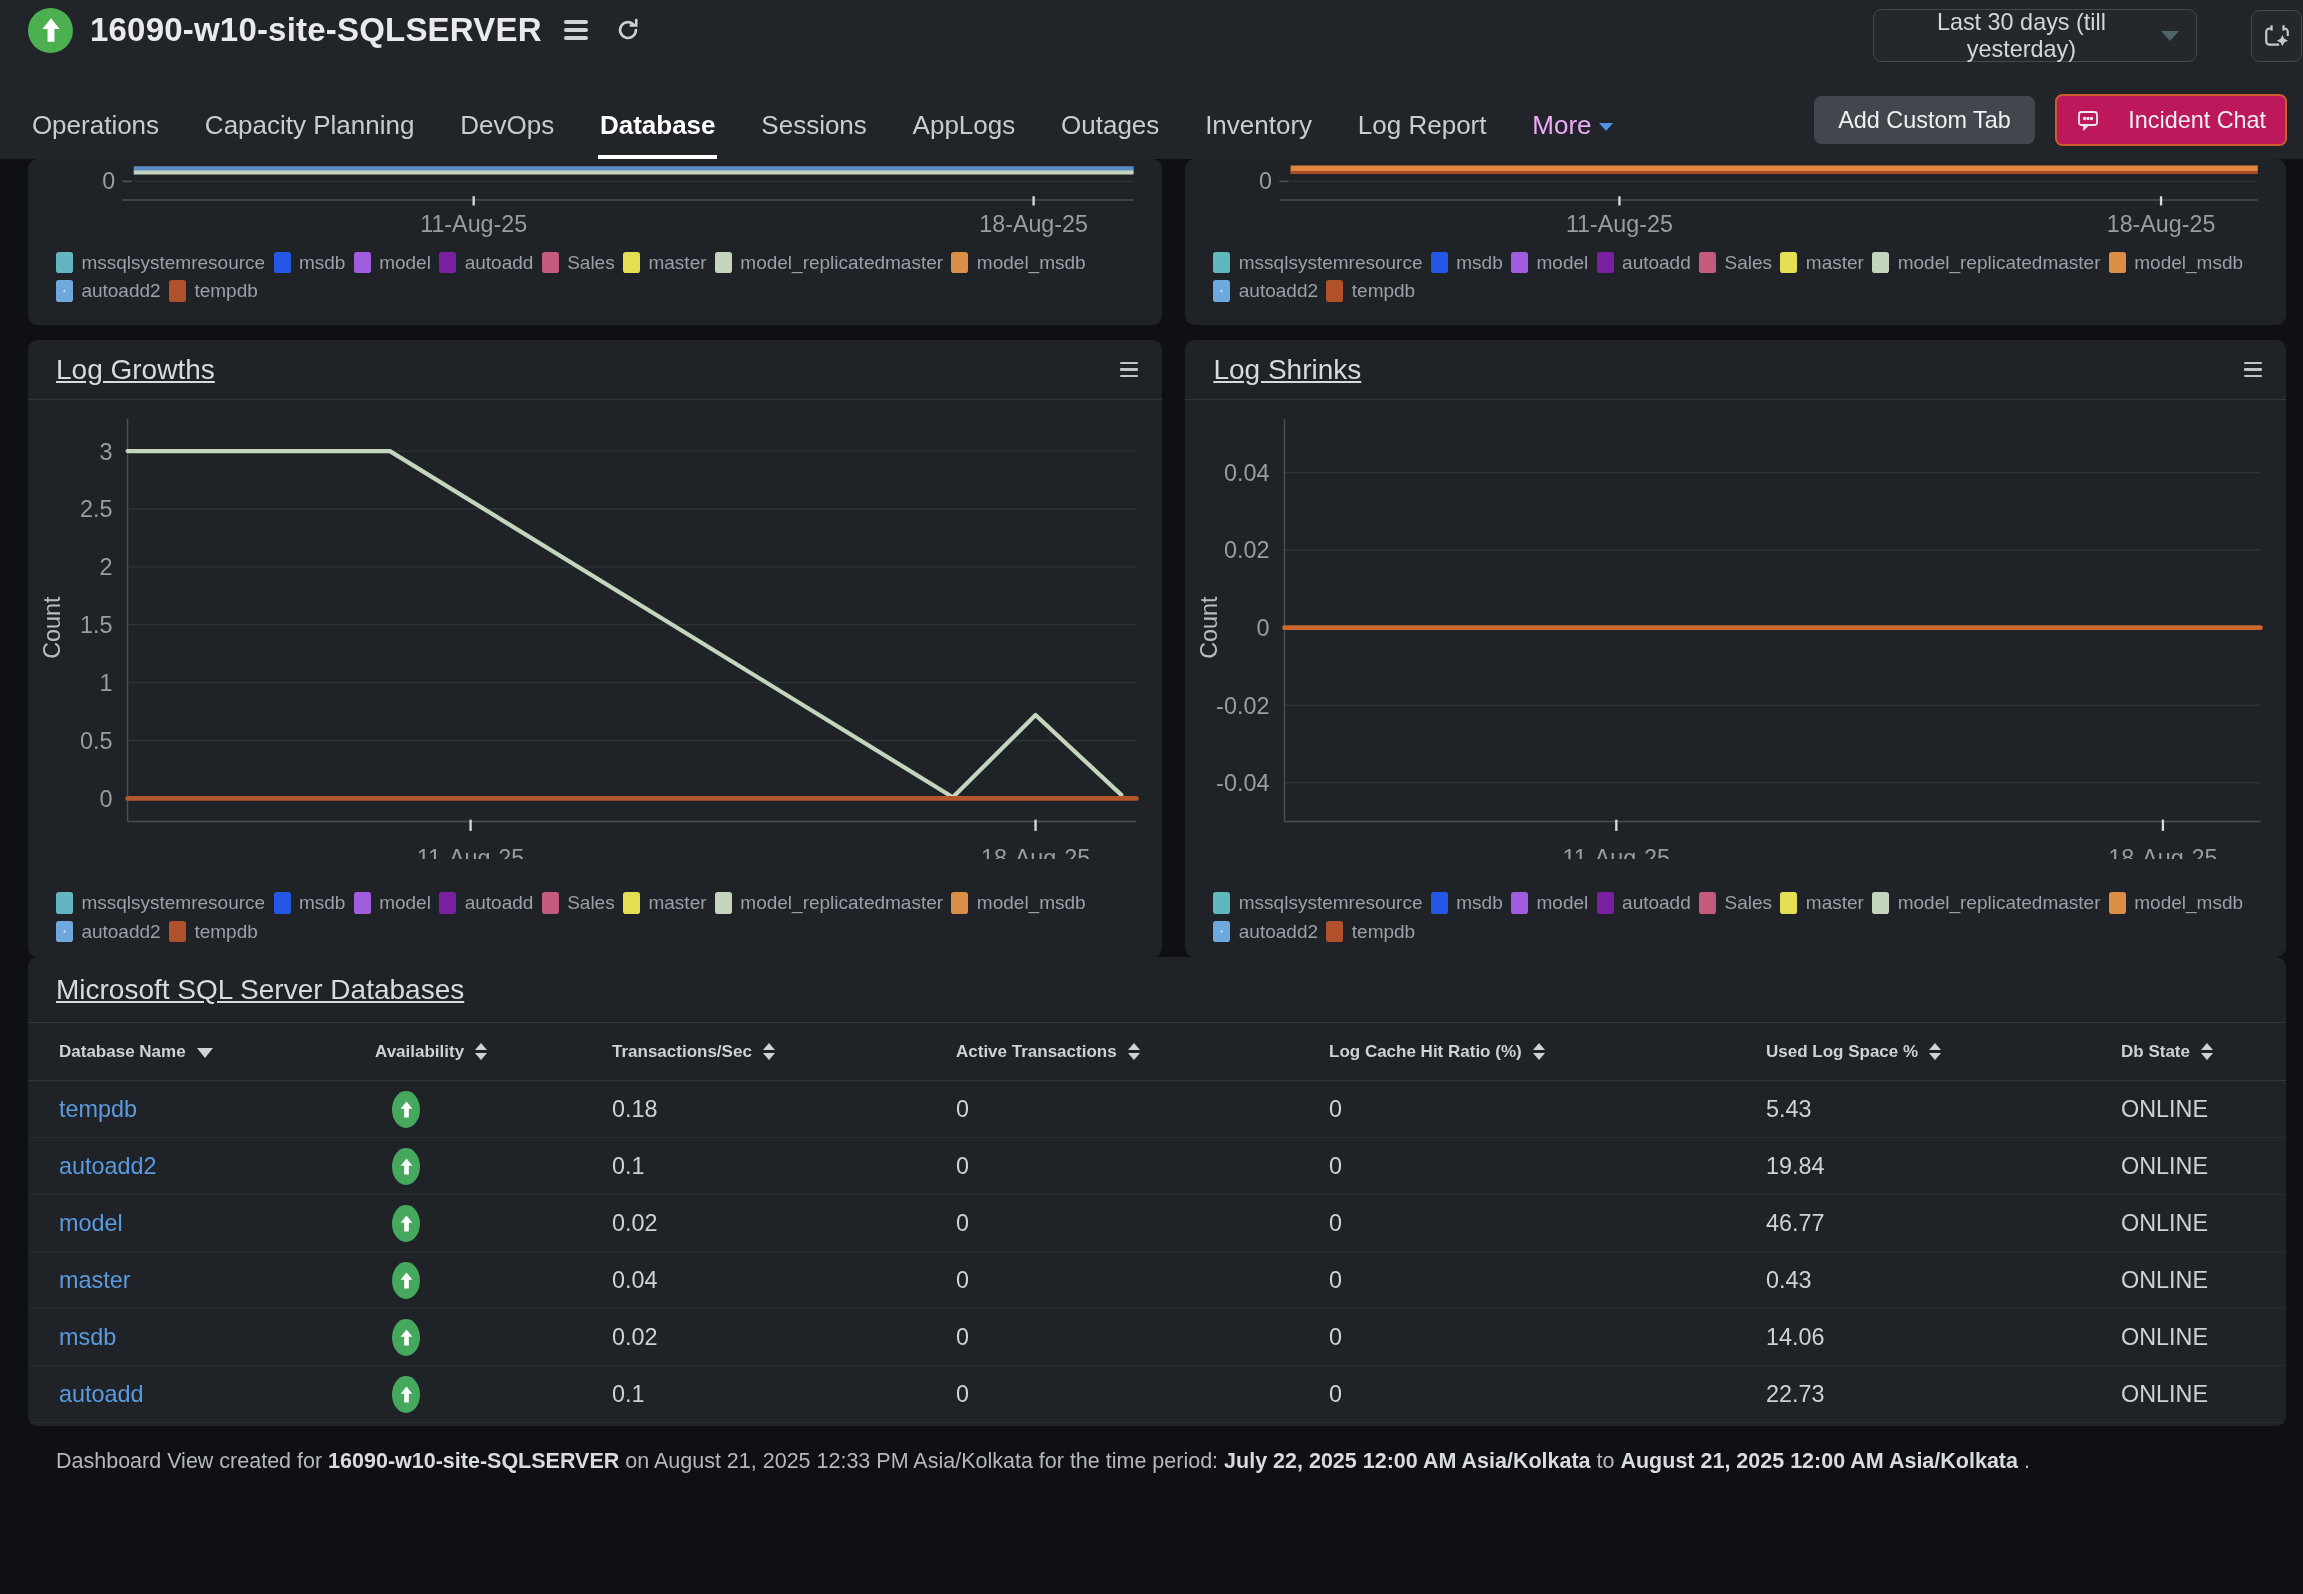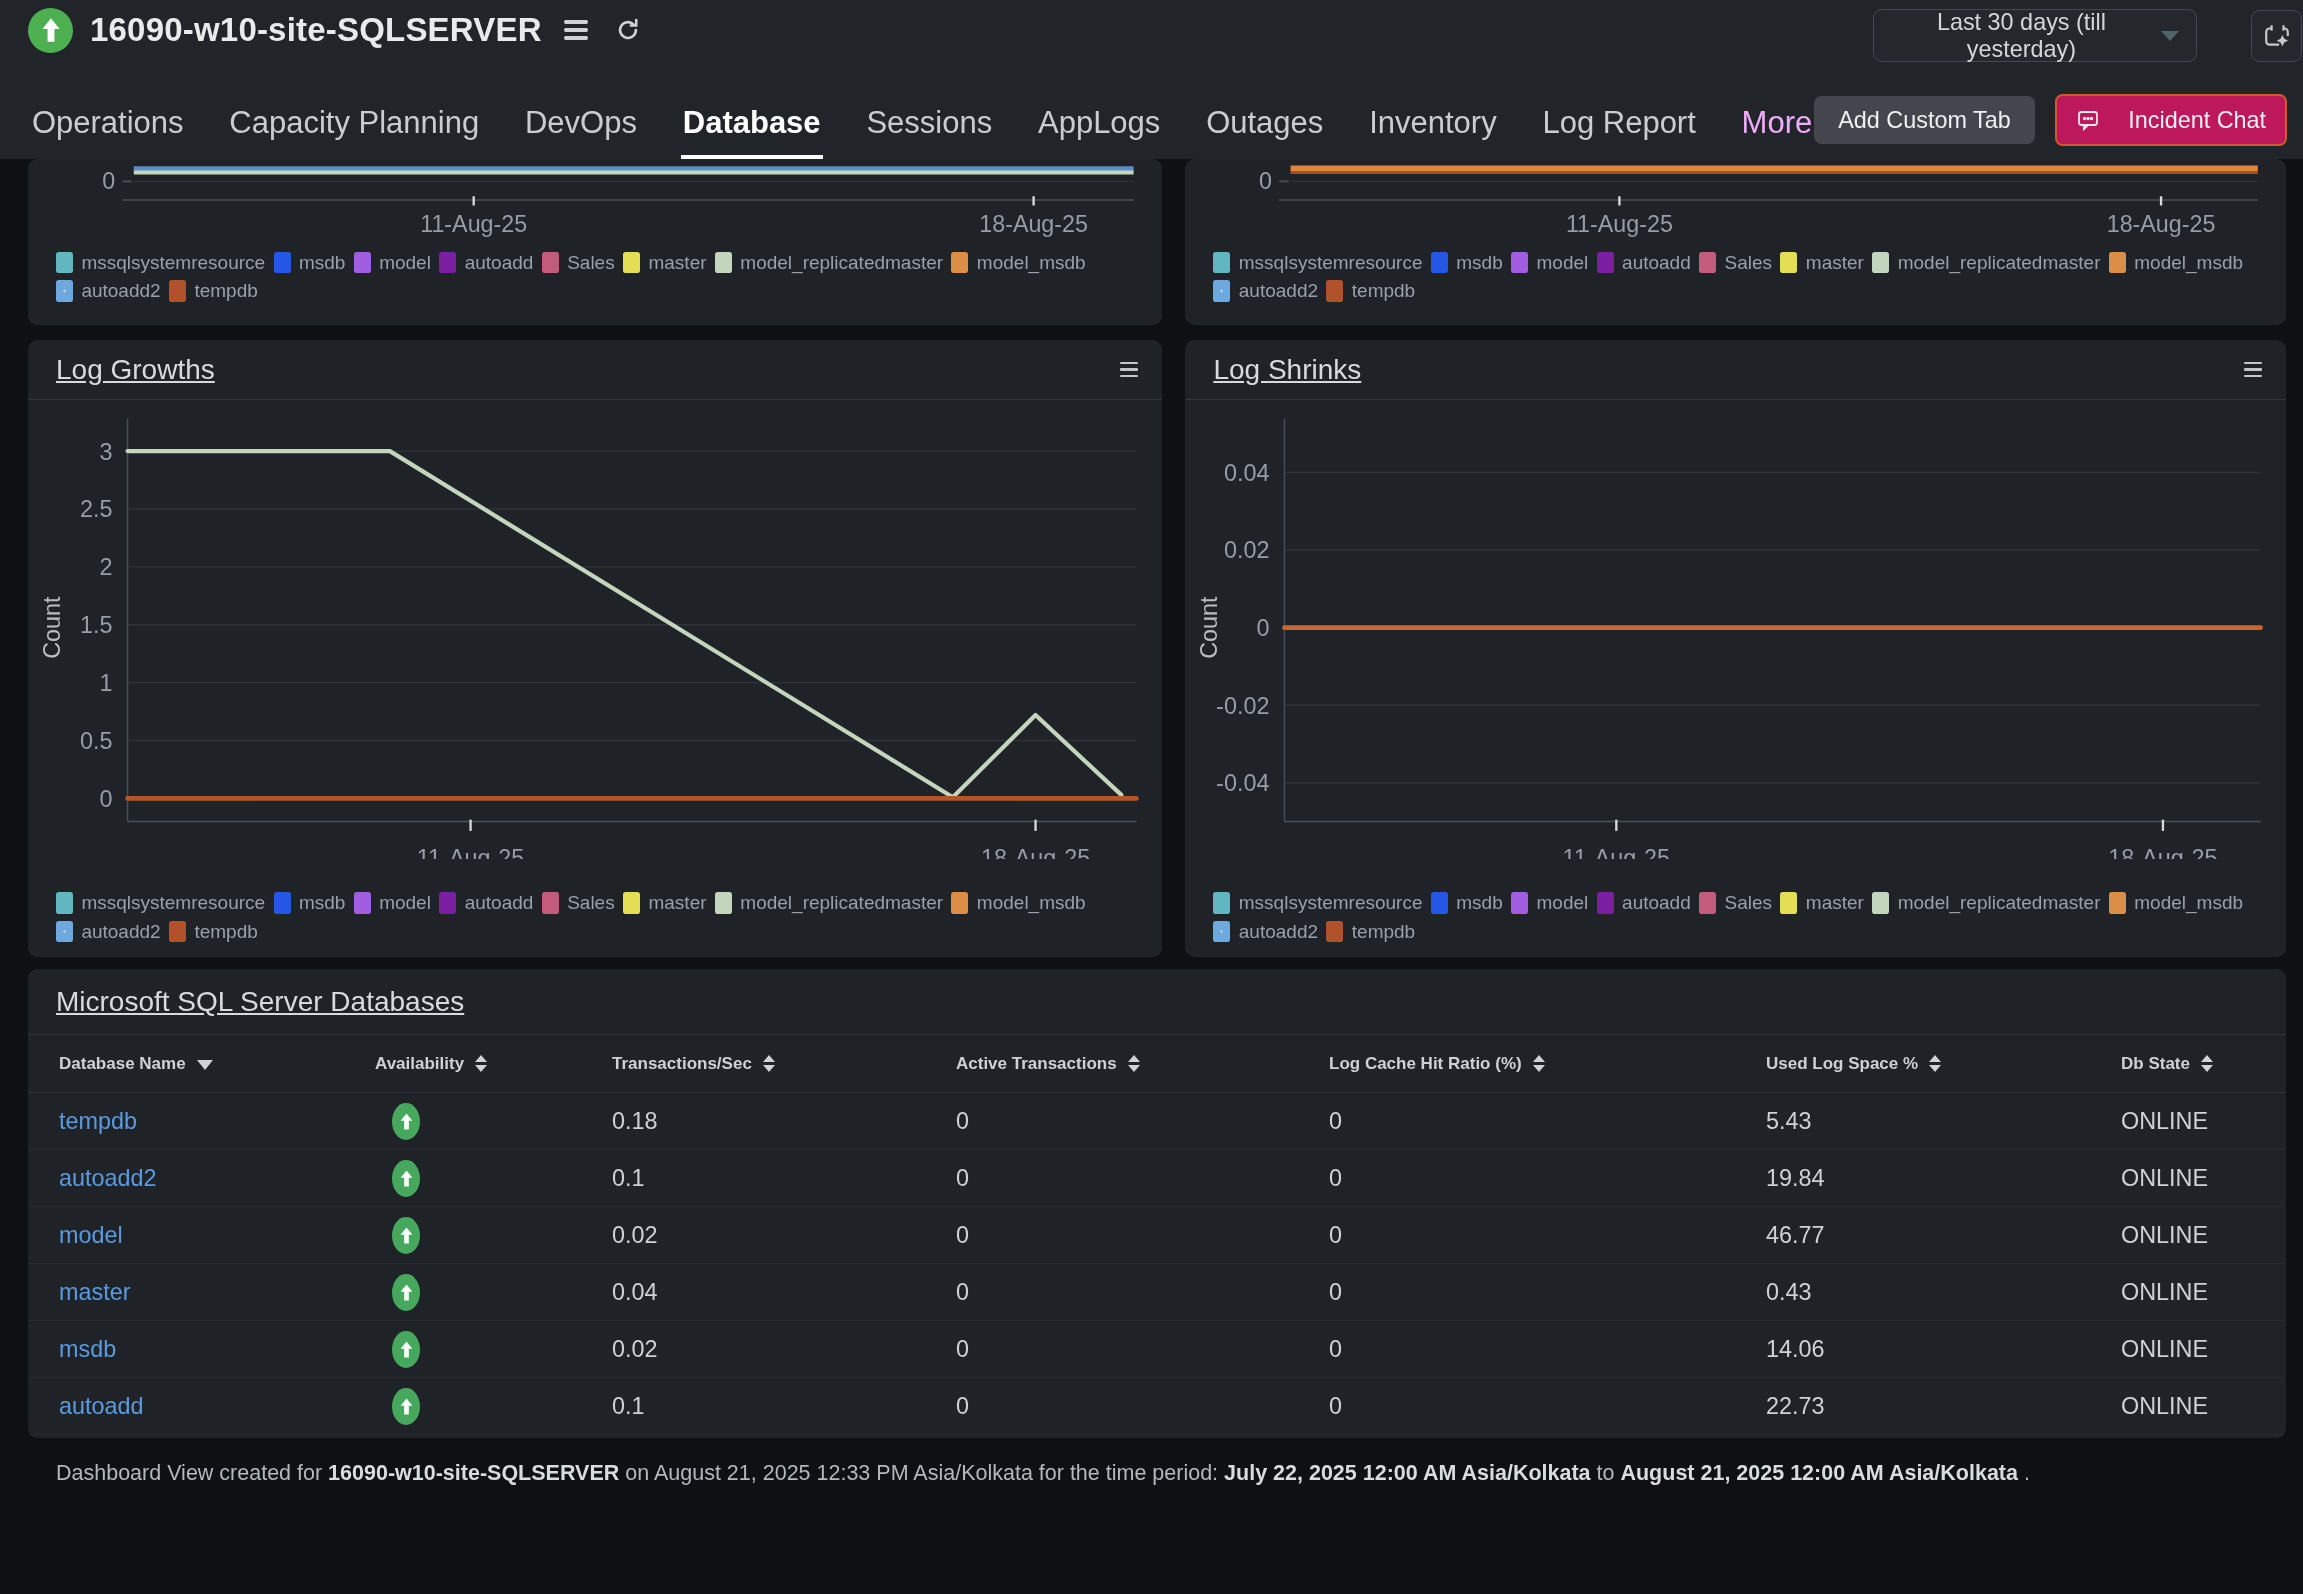--- a/index.html
+++ b/index.html
@@ -17,21 +17,21 @@
   .hamburger i { display:block; width:24px; height:3.3px; background:#cfd2d6; border-radius:1.9px; }
   .refresh-btn { margin-left:9.4px; cursor:pointer; display:flex; }
   .refresh-btn svg { width:26px; height:26px; }
   .sub-row { position:absolute; left:105px; top:60px; display:flex; align-items:center; gap:19px; font-size:22.5px; }
   .sub-row a { color:#5a9be0; text-decoration:none; cursor:pointer; }
   .sub-row .version { color:#cdd0d4; }
   .tag-btn { display:flex; cursor:pointer; }
   .tag-btn svg { width:24px; height:24px; }
 
   .tabs { position:absolute; left:30px; bottom:0; display:flex; gap:42px; }
-  .tab { font-size:31px; color:#c9ccd0; padding:11.2px 1.9px 14px; cursor:pointer; border-bottom:4.7px solid transparent; white-space:nowrap; }
+  .tab { font-size:26px; color:#c9ccd0; padding:11.2px 1.9px 14px; cursor:pointer; border-bottom:4.7px solid transparent; white-space:nowrap; }
   .tab.active { color:#ffffff; font-weight:600; border-bottom-color:#ffffff; }
   .tab.more { color:#f0abfc; display:flex; align-items:center; gap:7.5px; }
   .tab.more .caret { width:0; height:0; border-left:7.5px solid transparent; border-right:7.5px solid transparent; border-top:8.4px solid #4f94e8; margin-top:3.7px; }
 
   .controls { position:absolute; top:9.4px; right:1.9px; display:flex; flex-direction:column; align-items:flex-end; }
   .ctrl-row1 { display:flex; align-items:center; gap:54px; }
   .time-select { display:flex; align-items:center; justify-content:space-between; width:324px; height:53px;
                  background:#24272b; border:1.9px solid #45494f; border-radius:8.4px; padding:0 17px 0 20.6px;
                  color:#d4d7da; font-size:23.4px; cursor:pointer; font-family:inherit; }
   .time-select .caret { width:0; height:0; border-left:9.4px solid transparent; border-right:9.4px solid transparent; border-top:10.3px solid #4e6468; margin-left:13px; }
@@ -59,21 +59,21 @@
 
   .legend { display:flex; flex-wrap:wrap; row-gap:6.6px; padding:0 22.5px 0 28px; align-items:center; }
   .panel.clipped .legend { padding-top:7.5px; }
   .panel.chartfull .legend { margin-top:30px; }
   .legend-item { display:flex; align-items:center; margin-right:8.4px; cursor:pointer; }
   .legend-sw { width:17px; height:21.5px; border-radius:2.8px; margin-right:8.4px; flex:0 0 auto; }
   .legend-sw.dots { background-image:radial-gradient(rgba(255,255,255,.5) 0.9px, transparent 1.2px); background-size:4.7px 4.7px; }
   .legend-lb { font-size:19px; color:#9aa0a7; }
 
   
-  .table-panel { margin-top:12px; height:469px; }
+  .table-panel { height:469px; }
   .table-head { height:66px; border-bottom:1.4px solid #32363b; }
   .trow { display:grid; grid-template-columns:316px 237px 344px 373px 437px 355px 1fr; align-items:center; padding:0 31px; }
   .thead { height:58px; border-bottom:1.4px solid #32363b; }
   .th { display:flex; align-items:center; gap:11.2px; font-size:17px; font-weight:700; color:#ced1d5; cursor:pointer; }
   .sort-desc { width:0; height:0; border-left:8.4px solid transparent; border-right:8.4px solid transparent; border-top:10.3px solid #cfd2d6; margin-top:2.8px; }
   .sort-both { display:flex; flex-direction:column; gap:3.7px; }
   .sort-both .up { width:0; height:0; border-left:6.6px solid transparent; border-right:6.6px solid transparent; border-bottom:7.5px solid #cfd2d6; }
   .sort-both .dn { width:0; height:0; border-left:6.6px solid transparent; border-right:6.6px solid transparent; border-top:7.5px solid #cfd2d6; }
   .tr { height:57px; border-bottom:0.9px solid #272b30; }
   .td { font-size:23.4px; color:#ced1d5; }

